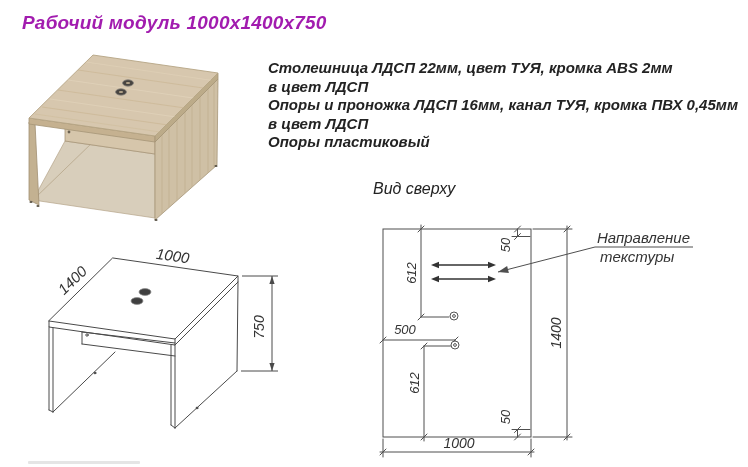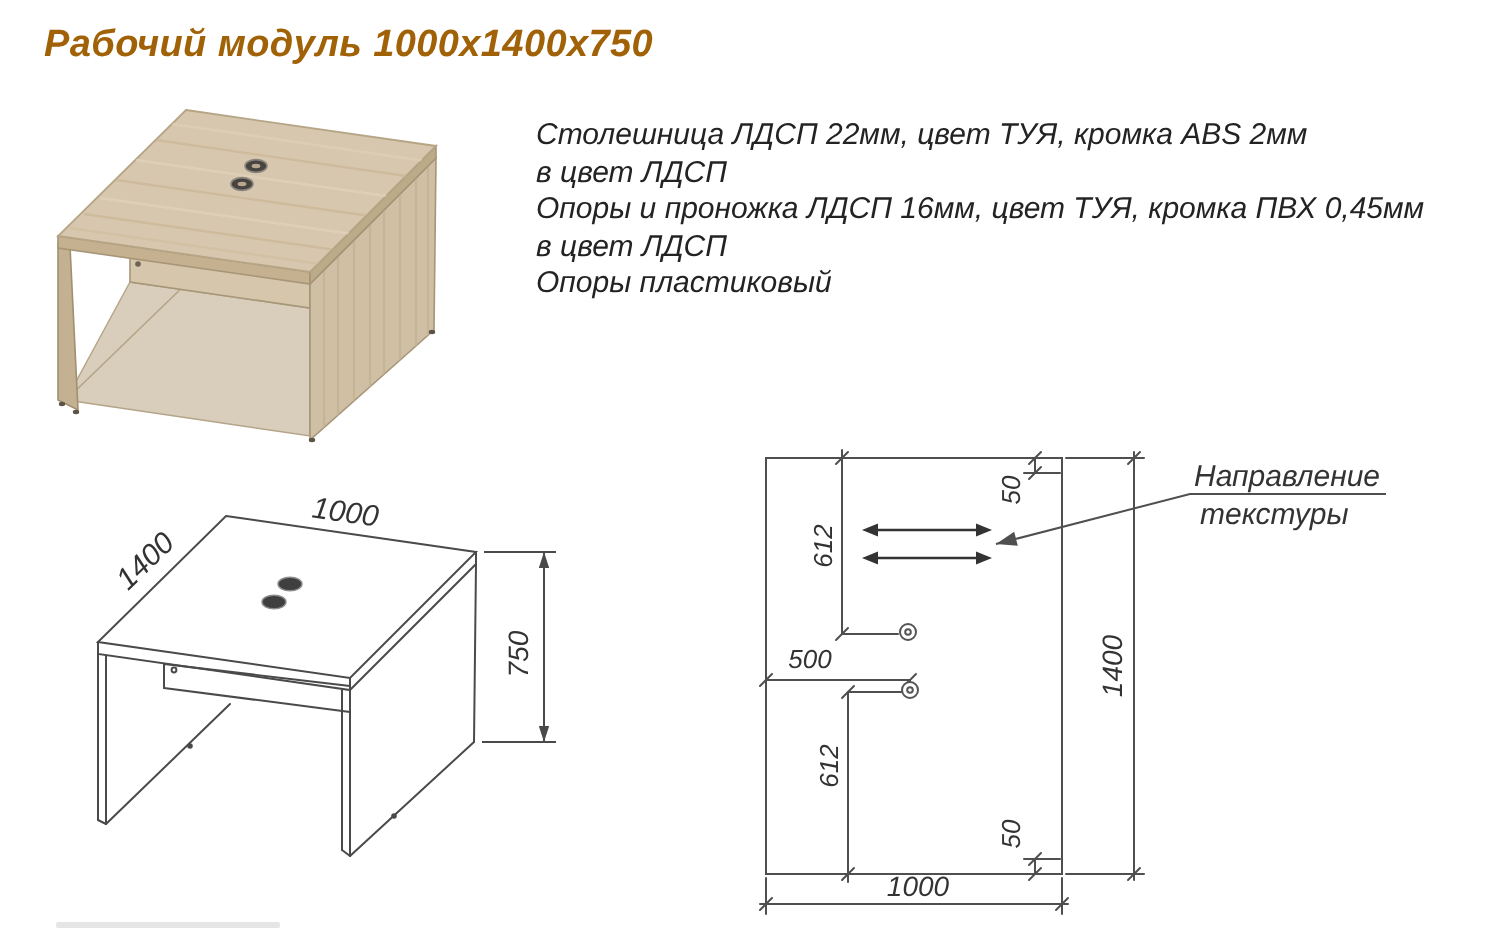--- a/index.html
+++ b/index.html
@@ -1,21 +1,21 @@
 <!DOCTYPE html>
 <html><head>
 <meta charset="utf-8">
 <style>
   html,body{margin:0;padding:0;background:#ffffff;}
   #page{position:relative;width:748px;height:467px;background:#fff;overflow:hidden;
         font-family:"Liberation Sans",sans-serif;color:#2a2a2a;}
   .title{position:absolute;left:22px;top:12px;font-size:19px;font-weight:bold;
-         font-style:italic;color:#a16207;letter-spacing:.2px;}
+         font-style:italic;color:#a21caf;letter-spacing:.2px;}
   .specs{position:absolute;left:268px;top:59px;font-size:15px;font-style:italic;
-         line-height:18.6px;color:#232323;white-space:nowrap;}
+         line-height:18.6px;color:#232323;white-space:nowrap;font-weight:bold;}
   .view-heading{position:absolute;left:373px;top:180px;font-size:16px;
          font-style:italic;color:#232323;}
   svg text{font-family:"Liberation Sans",sans-serif;font-style:italic;fill:#333;}
   .smudge{position:absolute;left:28px;top:461px;width:112px;height:3px;
           background:#cfcfcf;opacity:.55;border-radius:1px;}
 </style>
 </head>
 <body>
 
 <div id="page">
@@ -83,25 +83,26 @@
       <ellipse cx="11" cy="160" rx="1.6" ry="1.1"></ellipse>
         <ellipse cx="18" cy="164" rx="1.6" ry="1.1"></ellipse>
       <ellipse cx="136" cy="178" rx="1.6" ry="1.1"></ellipse>
         <ellipse cx="196" cy="124" rx="1.6" ry="1.1"></ellipse>
     </g>
   </svg>
 
   <div class="specs">
     <div>Столешница ЛДСП 22мм, цвет ТУЯ, кромка ABS 2мм</div>
     <div>в цвет ЛДСП</div>
-    <div>Опоры и проножка ЛДСП 16мм, цвет ТУЯ, кромка ПВХ 0,45мм</div>
+    <div>Опоры и проножка ЛДСП 16мм, канал ТУЯ, кромка ПВХ 0,45мм</div>
     <div>в цвет ЛДСП</div>
     <div>Опоры пластиковый</div>
   </div>
 
+  <div class="view-heading">Вид сверху</div>
 
   <svg style="position:absolute;left:20px;top:235px" width="272" height="212" viewBox="0 0 272 212">
     <g stroke="#4a4a4a" stroke-width="1" fill="none" stroke-linecap="round">
 
       <polygon points="93,23 218,41 155,104 29,86" fill="#fff"></polygon>
       <polyline points="29,86 29,92 155,110 155,104"></polyline>
       <polyline points="155,110 218,47 218,41"></polyline>
 
       <g>
         <line x1="155" y1="110" x2="155" y2="193"></line>

